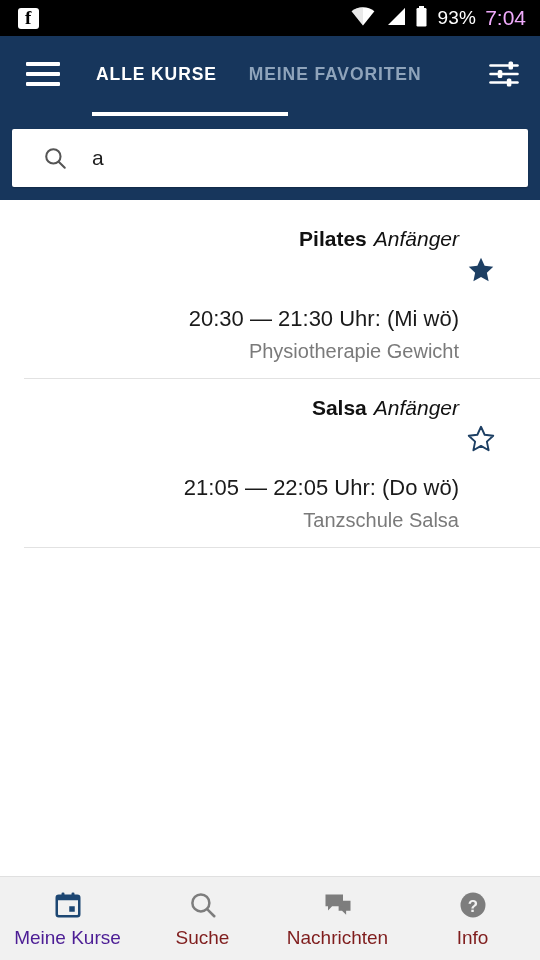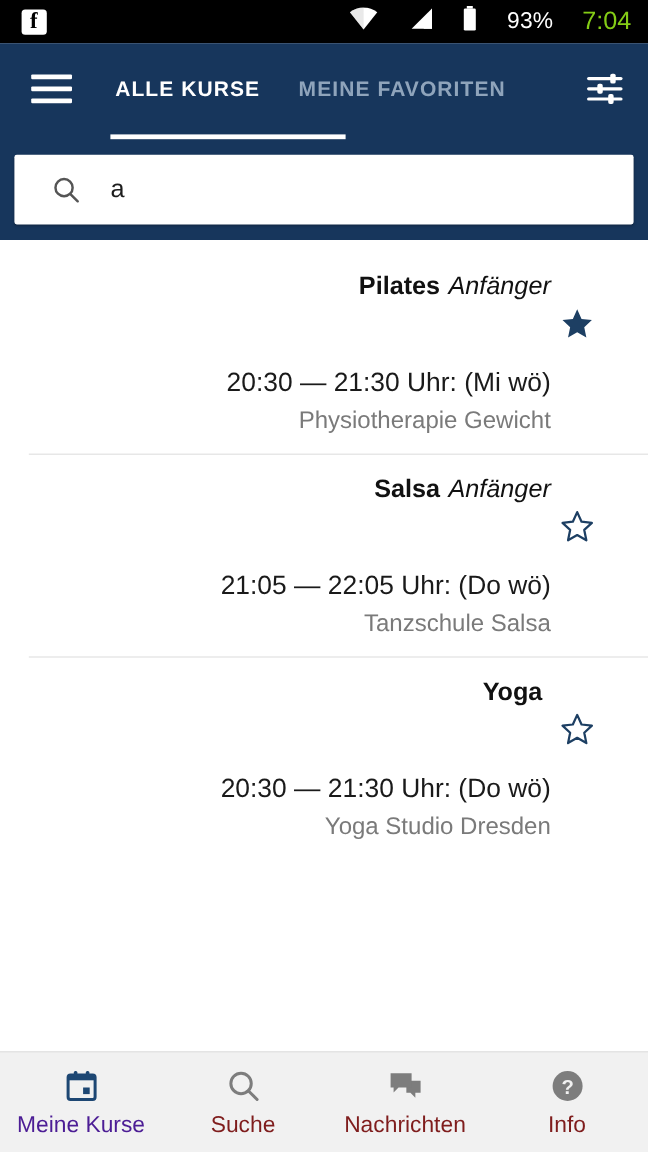--- a/index.html
+++ b/index.html
@@ -22,21 +22,21 @@
   
   .statusbar {
     height: 36px;
     background: #000000;
     display: flex;
     align-items: center;
     padding: 0 14px 0 18px;
     flex: 0 0 36px;
   }
   .sb-left { display: flex; align-items: center; gap: 10px; }
-  .sb-right { margin-left: auto; display: flex; align-items: center; gap: 24px; justify-content: space-between; }
+  .sb-right { margin-left: auto; display: flex; align-items: center; gap: 9px; justify-content: space-between; }
   .fb-icon {
     width: 21px; height: 21px;
     background: #ffffff;
     border-radius: 3px;
     position: relative;
   }
   .fb-icon::after {
     content: "f";
     position: absolute;
     left: 7px; top: -2px;
@@ -45,21 +45,21 @@
     font-weight: bold;
     font-size: 19px;
     line-height: 24px;
   }
   .sb-text {
     color: #ffffff;
     font-size: 19px;
     letter-spacing: 0.2px;
     white-space: nowrap;
   }
-  .sb-time { color: #84cc16; font-size: 21px; white-space: nowrap; }
+  .sb-time { color: #f0abfc; font-size: 21px; white-space: nowrap; }
 
   
   .appbar {
     background: #17365c;
     flex: 0 0 164px;
     display: flex;
     flex-direction: column;
   }
   .appbar-top {
     height: 76px;
@@ -331,36 +331,20 @@
       <div class="star-btn">
         <span>
           <svg width="30" height="30" viewBox="0 0 24 24">
             <path d="M12 2.2 L14.9 8.6 L21.8 9.4 L16.7 14.1 L18.1 21 L12 17.5 L5.9 21 L7.3 14.1 L2.2 9.4 L9.1 8.6 Z" fill="none" stroke="#1d3f63" stroke-width="1.5" stroke-linejoin="round"></path>
           </svg>
         </span>
       </div>
     </div>
     <div class="divider"></div>
 
-    <div class="course">
-      <div class="course-body">
-        <div class="course-title-row">
-          <span class="course-name">Yoga</span><span class="course-level"></span>
-        </div>
-        <div class="course-time">20:30 — 21:30 Uhr: (Do wö)</div>
-        <div class="course-place">Yoga Studio Dresden</div>
-      </div>
-      <div class="star-btn">
-        <span>
-          <svg width="30" height="30" viewBox="0 0 24 24">
-            <path d="M12 2.2 L14.9 8.6 L21.8 9.4 L16.7 14.1 L18.1 21 L12 17.5 L5.9 21 L7.3 14.1 L2.2 9.4 L9.1 8.6 Z" fill="none" stroke="#1d3f63" stroke-width="1.5" stroke-linejoin="round"></path>
-          </svg>
-        </span>
-      </div>
-    </div>
 
   </div>
 
   <div class="bottomnav">
 
     <div class="navitem active">
       <span class="navicon">
         <svg width="30" height="30" viewBox="0 0 24 24">
           <rect x="3" y="4.6" width="18" height="16.4" rx="1.6" fill="none" stroke="#1d4773" stroke-width="2"></rect>
           <rect x="3" y="4.6" width="18" height="3.6" fill="#1d4773"></rect>

